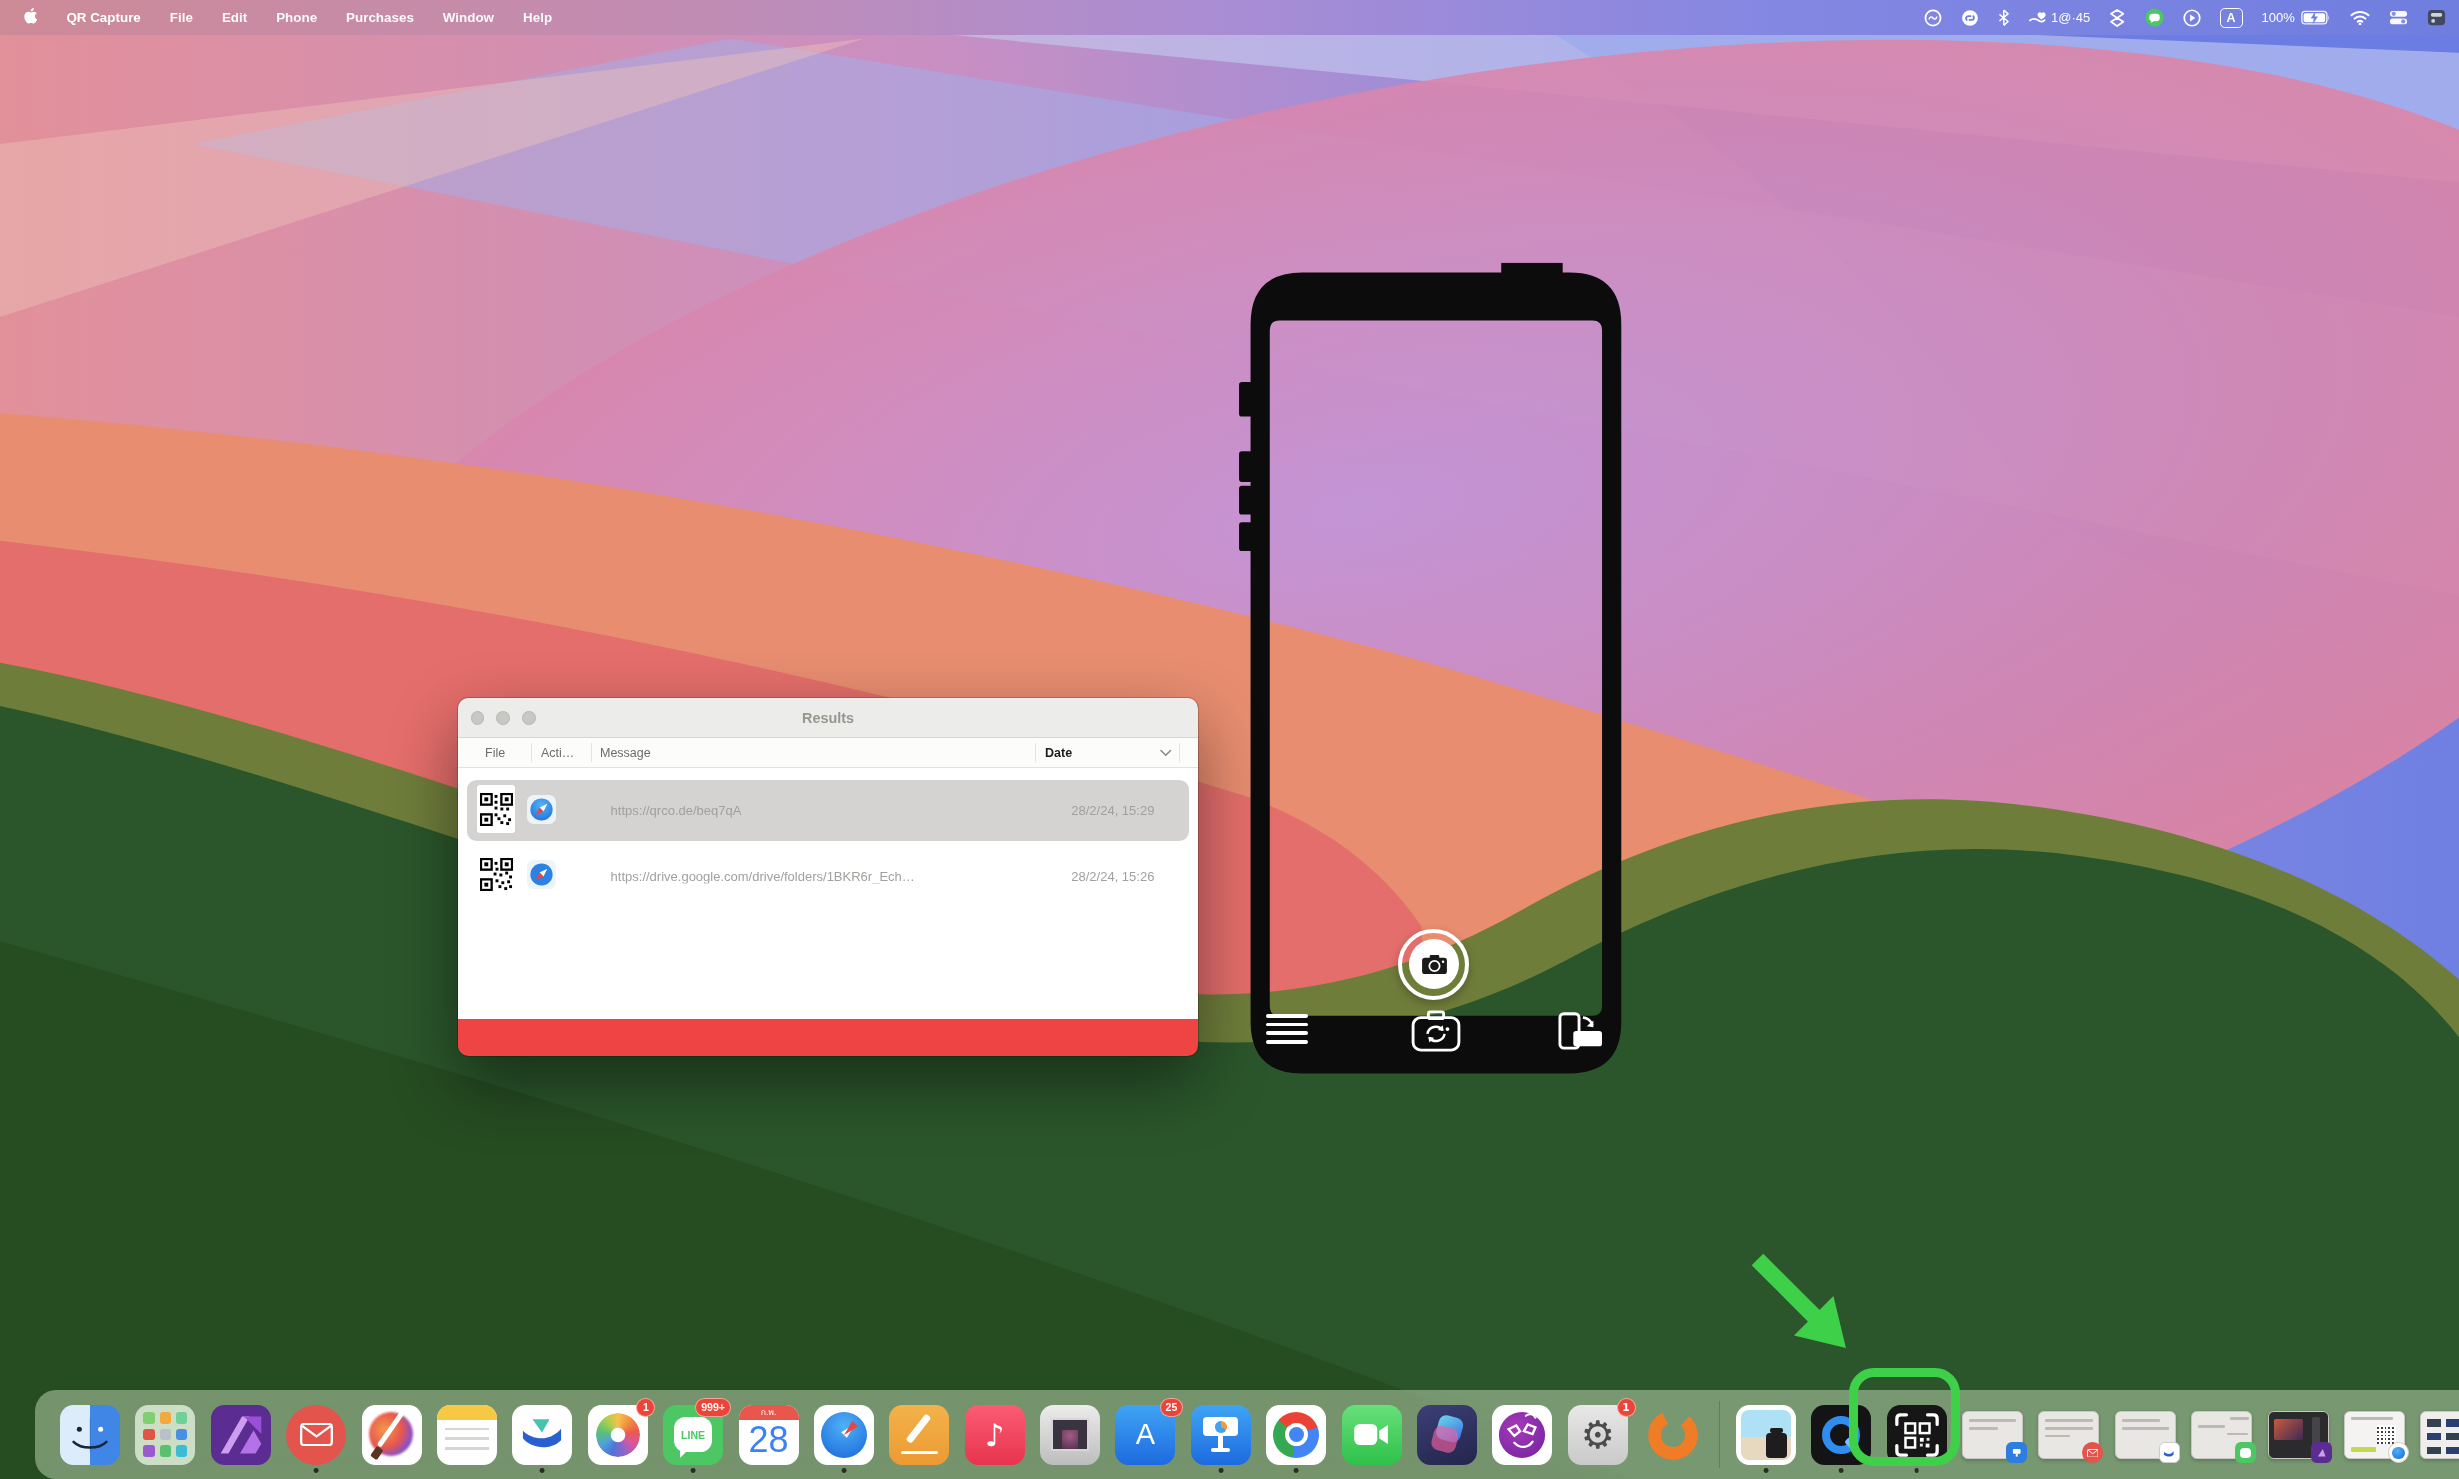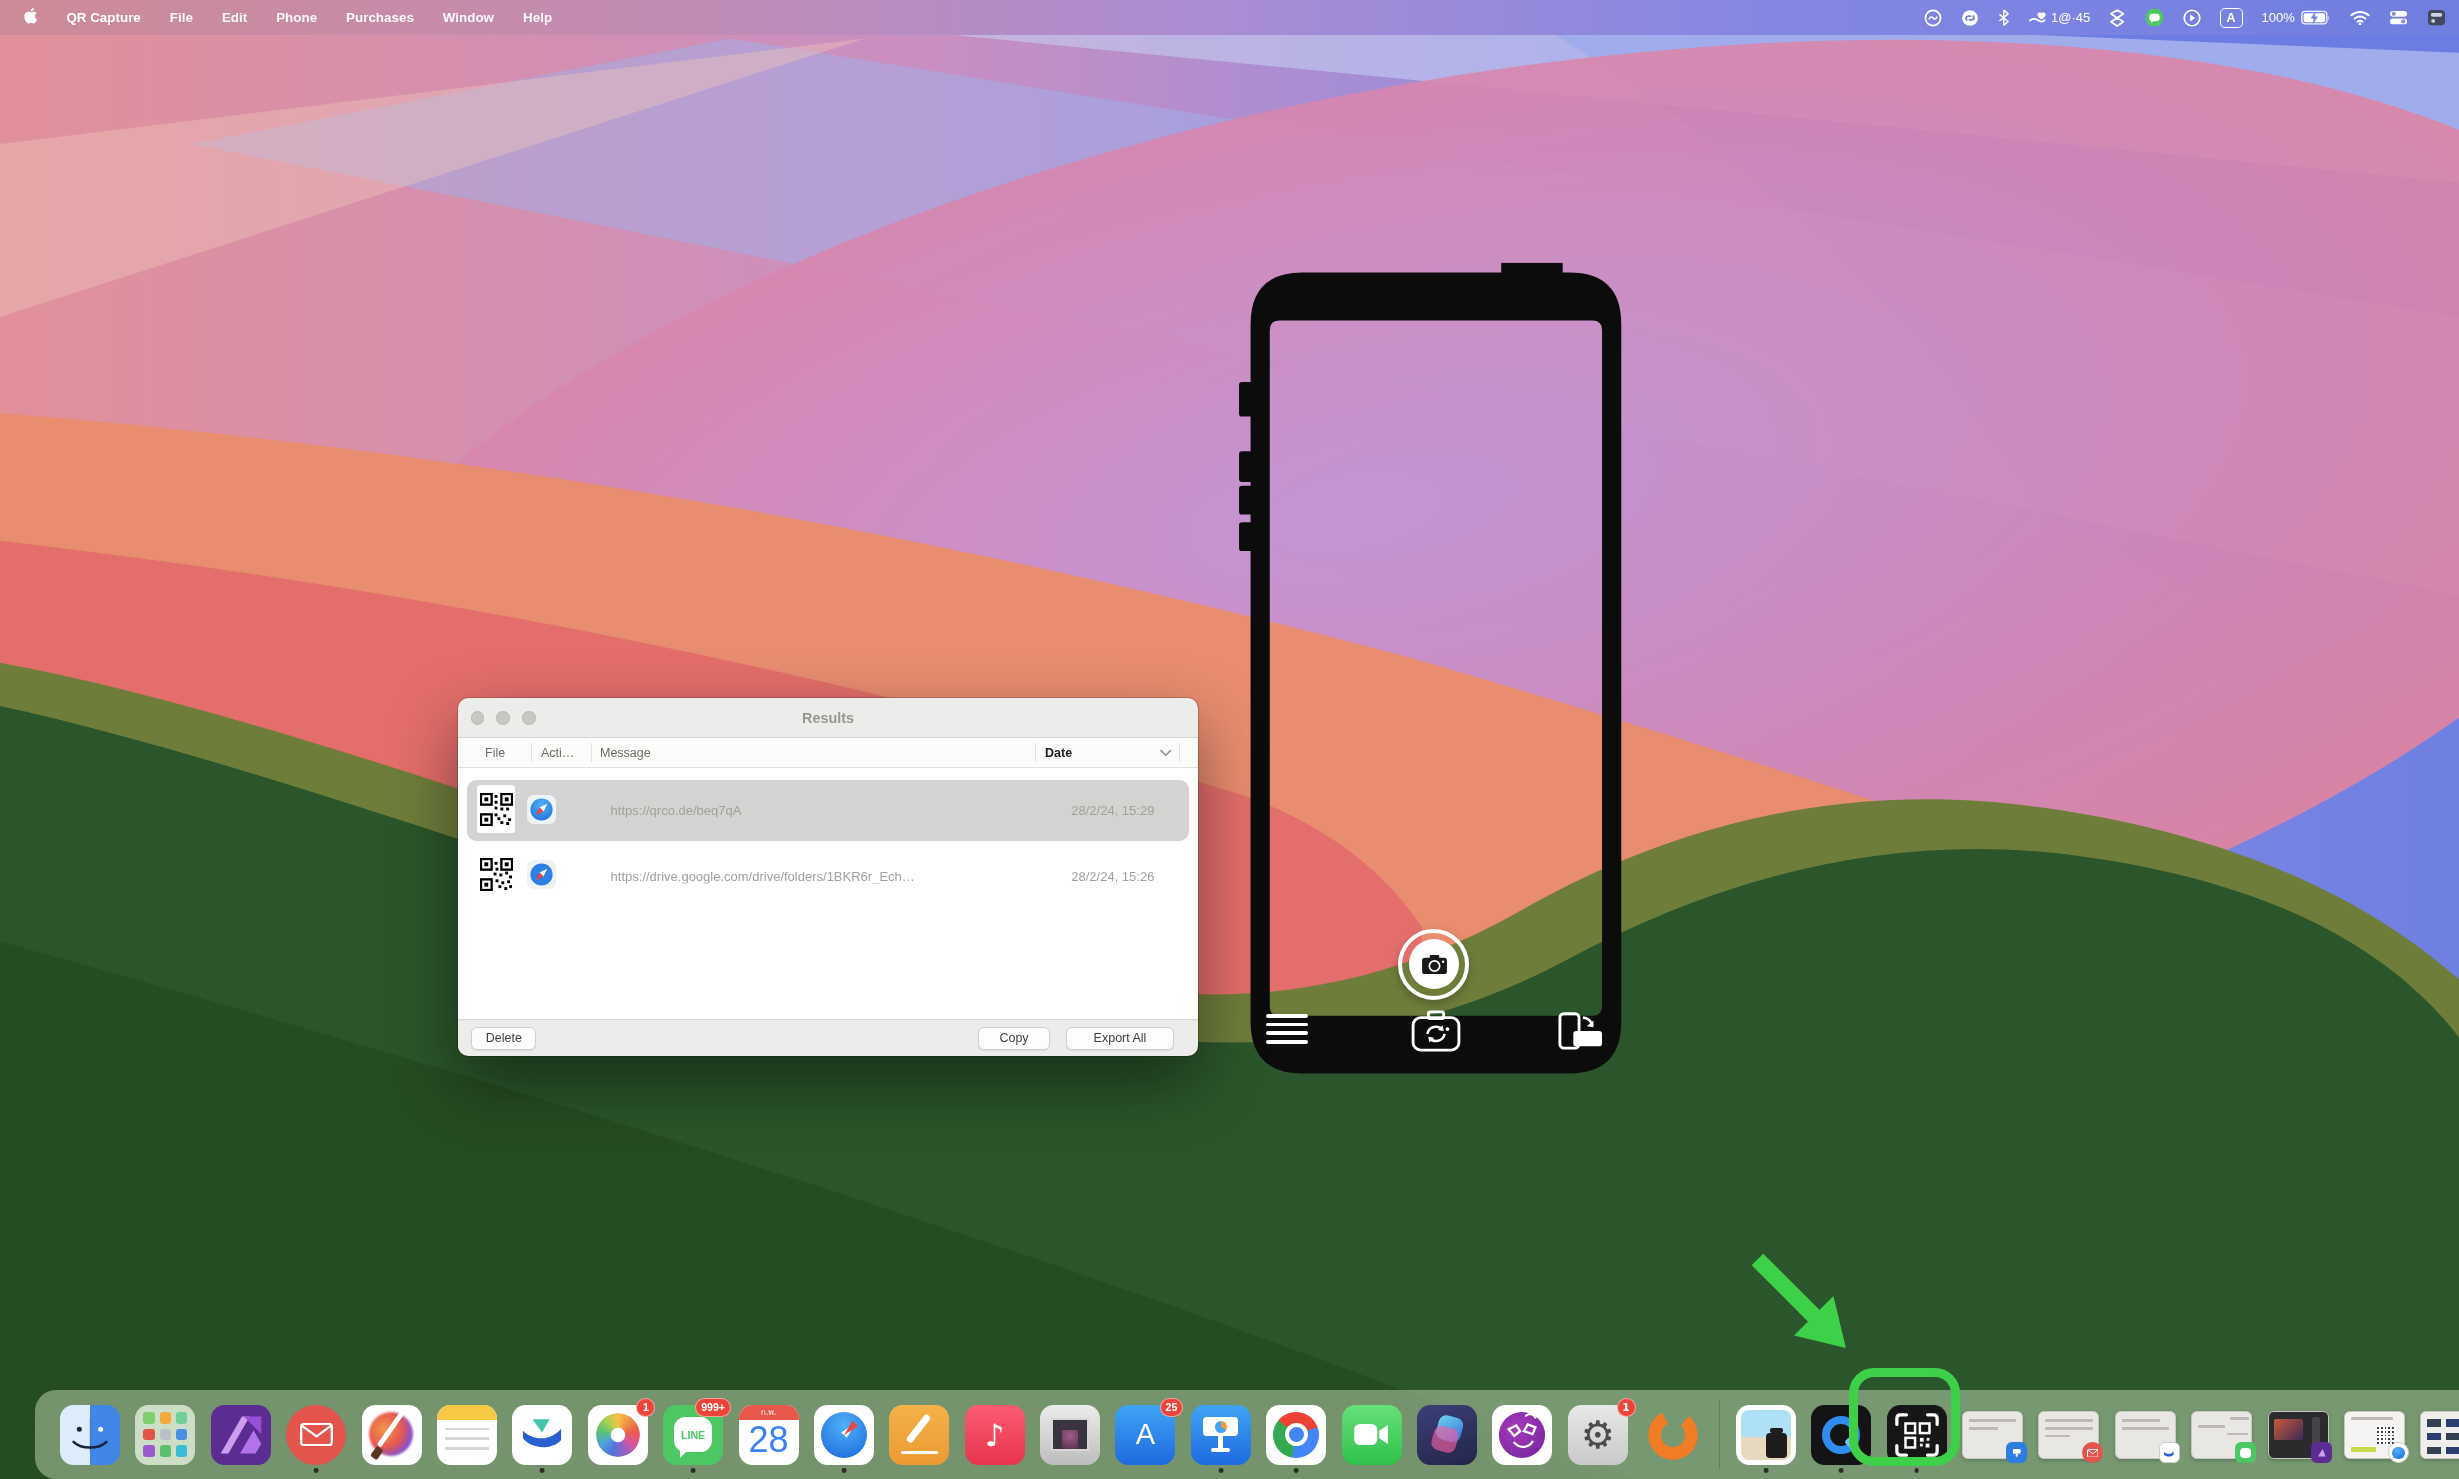--- a/index.html
+++ b/index.html
@@ -410,25 +410,20 @@
             <circle cx="15" cy="15" r="11.5" fill="#2b82e4"></circle>
             <path d="M15,15 L21,9 L17,13 Z" fill="#fff"></path>
             <path d="M21,9 L13,13 L17,17 Z" fill="#fff"></path>
             <path d="M9,21 L13,13 L17,17 Z" fill="#e8473f"></path>
           </svg>
         </div>
         <span class="row-msg">https://drive.google.com/drive/folders/1BKR6r_Ech…</span>
         <span class="row-date">28/2/24, 15:26</span>
       </div>
     </div>
-    <div class="win-footer">
-      <div class="btn" style="left:13.4px;">Delete</div>
-      <div class="btn" style="left:520px;width:72px;justify-content:center;">Copy</div>
-      <div class="btn" style="left:608px;width:108px;justify-content:center;">Export All</div>
-    </div>
   </div>
 
   <svg class="green-arrow" width="125" height="125" viewBox="0 0 130 130">
     <line x1="14" y1="14" x2="74" y2="74" stroke="#3ed049" stroke-width="17"></line>
     <polygon points="52,93 106,106 93,52" fill="#3ed049"></polygon>
   </svg>
   <div class="highlight-box"></div>
 
   <div class="dock">
 

